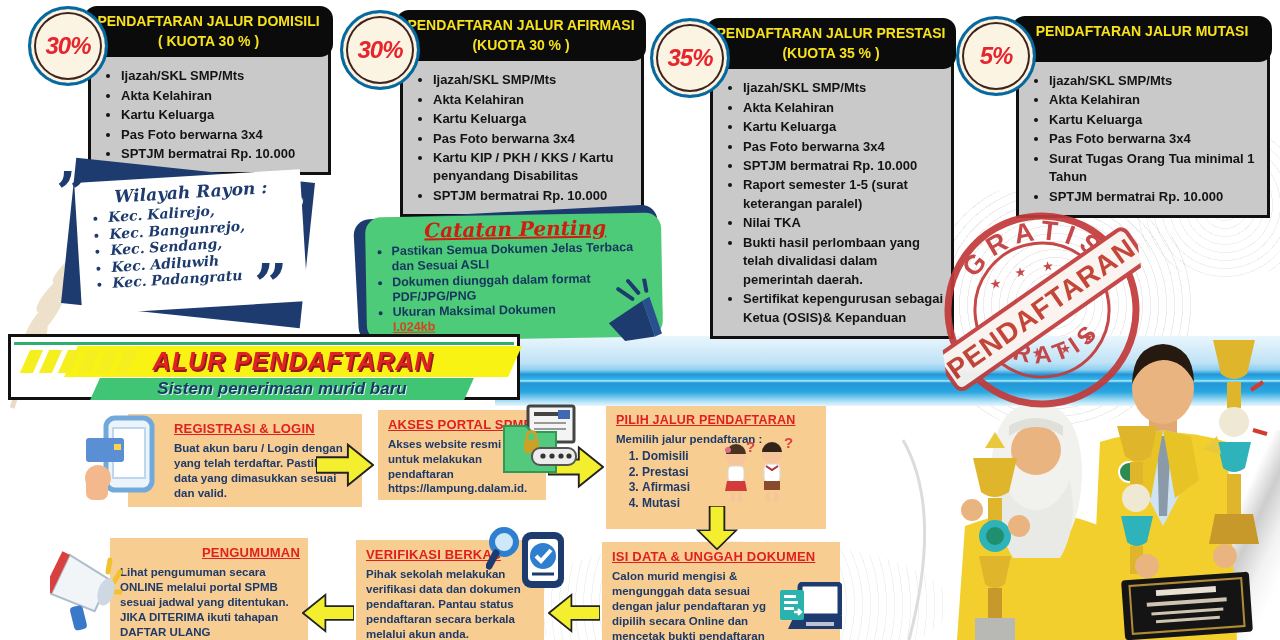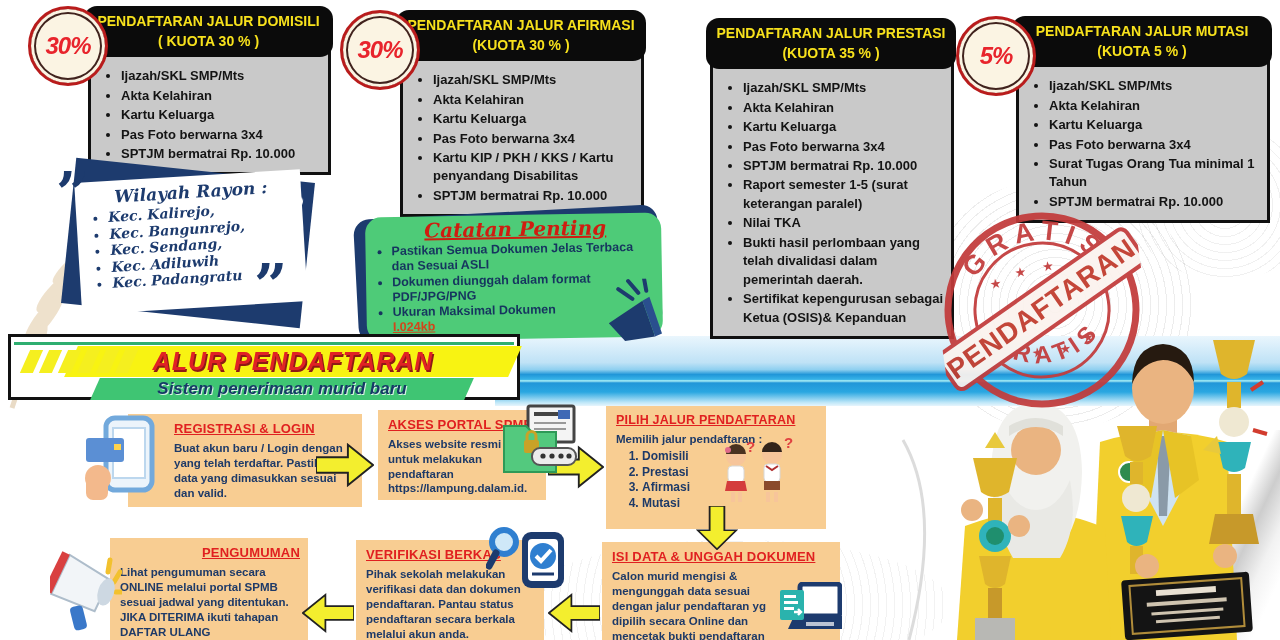--- a/index.html
+++ b/index.html
@@ -10,21 +10,21 @@
   .rings { position:absolute; border-radius:50%;
     background: repeating-radial-gradient(circle at 50% 50%, rgba(140,140,140,0) 0 7px, rgba(140,140,140,.16) 7px 8px); }
   .wave-band { position:absolute; left:495px; top:336px; width:785px; height:70px;
     background: linear-gradient(180deg,#eaf6fd 0%,#bfe2f6 38%,#8fd0f0 48%,#2196d8 55%,#36b3e8 62%,#aef0f5 64%,#2196d8 67%,#2aa7e1 80%,#bfe7f8 95%,#e7f5fd 100%); }
   .curl { position:absolute; right:0; bottom:0; width:90px; height:210px;
     background: linear-gradient(115deg, rgba(0,0,0,0) 45%, #cdcdcd 58%, #f2f2f2 72%, #fff 85%); }
 
   
   .pathway { position:absolute; }
   .badge { position:absolute; left:0; top:0; width:80px; height:80px; border-radius:50%;
-    background:#fbf4e3; border:3px solid #b91c1c;
+    background:#fbf4e3; border:3px solid #0369a1;
     box-shadow: inset 0 0 0 3px #fbf4e3, inset 0 0 0 5px #41231e;
     display:flex; align-items:center; justify-content:center; z-index:3; }
   .badge span { color:#e8242c; font-weight:bold; font-style:italic; font-size:24px; letter-spacing:-1px; }
   .phead { margin-left:56px; background:#0b0b0b; border-radius:13px; color:#f7e11c;
     font-weight:bold; font-size:14px; text-align:center; line-height:1.4; padding:6px 4px;
     position:relative; z-index:2; min-height:46px; }
   .pbox { margin:-6px 2px 0 60px; background:#c9c9c9; border:3px solid #101010;
     padding:12px 6px 8px 30px; position:relative; z-index:1; list-style:disc; }
   .pbox li { font-weight:bold; font-size:13px; line-height:1.42; color:#141414; margin:1px 0; }
 
@@ -138,20 +138,23 @@
         <li>Ijazah/SKL SMP/Mts</li>
         <li>Akta Kelahiran</li>
         <li>Kartu Keluarga</li>
         <li>Pas Foto berwarna 3x4</li>
         <li>Kartu KIP / PKH / KKS / Kartu penyandang Disabilitas</li>
         <li>SPTJM bermatrai Rp. 10.000</li>
       </ul>
   </div>
 
   <div class="pathway" style="left:650px;top:18px;width:306px;">
+    <div class="badge">
+        <span>35%</span>
+      </div>
     <div class="phead">
       <div>PENDAFTARAN JALUR PRESTASI</div>
       <div>(KUOTA 35 % )</div>
     </div>
     <ul class="pbox">
         <li>Ijazah/SKL SMP/Mts</li>
         <li>Akta Kelahiran</li>
         <li>Kartu Keluarga</li>
         <li>Pas Foto berwarna 3x4</li>
         <li>SPTJM bermatrai Rp. 10.000</li>
@@ -161,21 +164,20 @@
         <li>Sertifikat kepengurusan sebagai Ketua (OSIS)&amp; Kepanduan</li>
       </ul>
   </div>
 
   <div class="pathway" style="left:956px;top:16px;width:316px;">
     <div class="badge">
         <span>5%</span>
       </div>
     <div class="phead">
       <div>PENDAFTARAN JALUR MUTASI</div>
-      <div>(KUOTA 5 % )</div>
     </div>
     <ul class="pbox">
         <li>Ijazah/SKL SMP/Mts</li>
         <li>Akta Kelahiran</li>
         <li>Kartu Keluarga</li>
         <li>Pas Foto berwarna 3x4</li>
         <li>Surat Tugas Orang Tua minimal 1 Tahun</li>
         <li>SPTJM bermatrai Rp. 10.000</li>
       </ul>
   </div>

